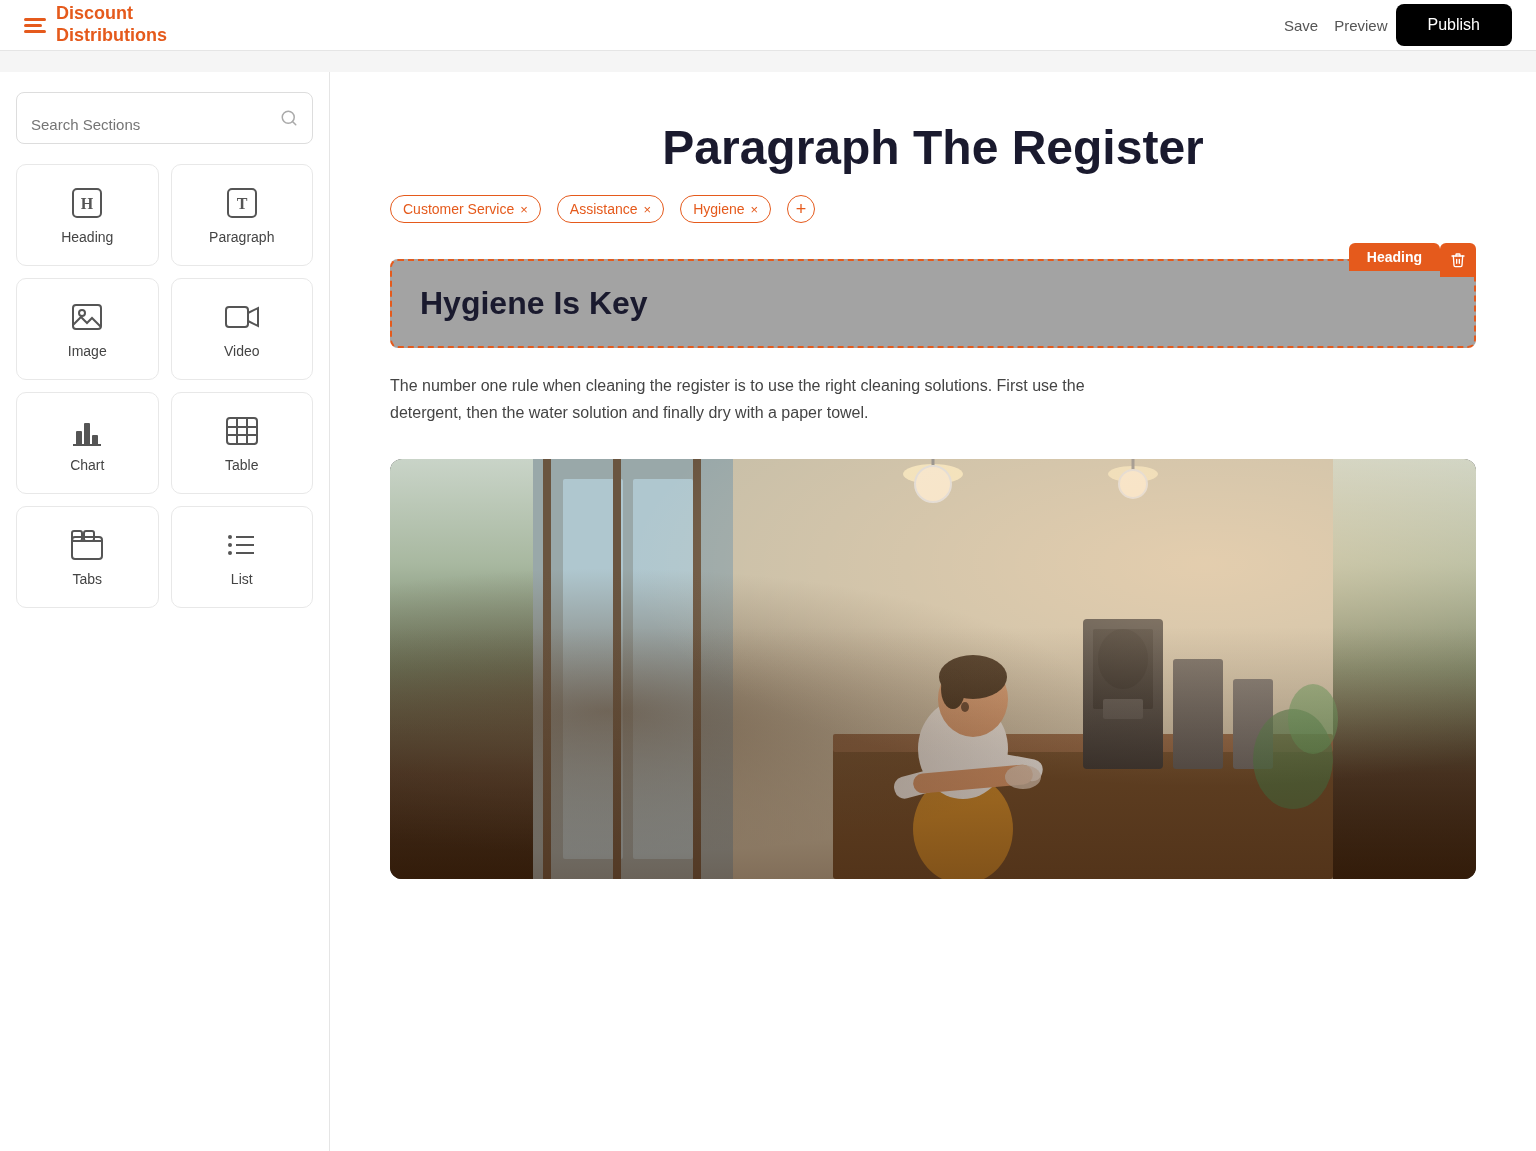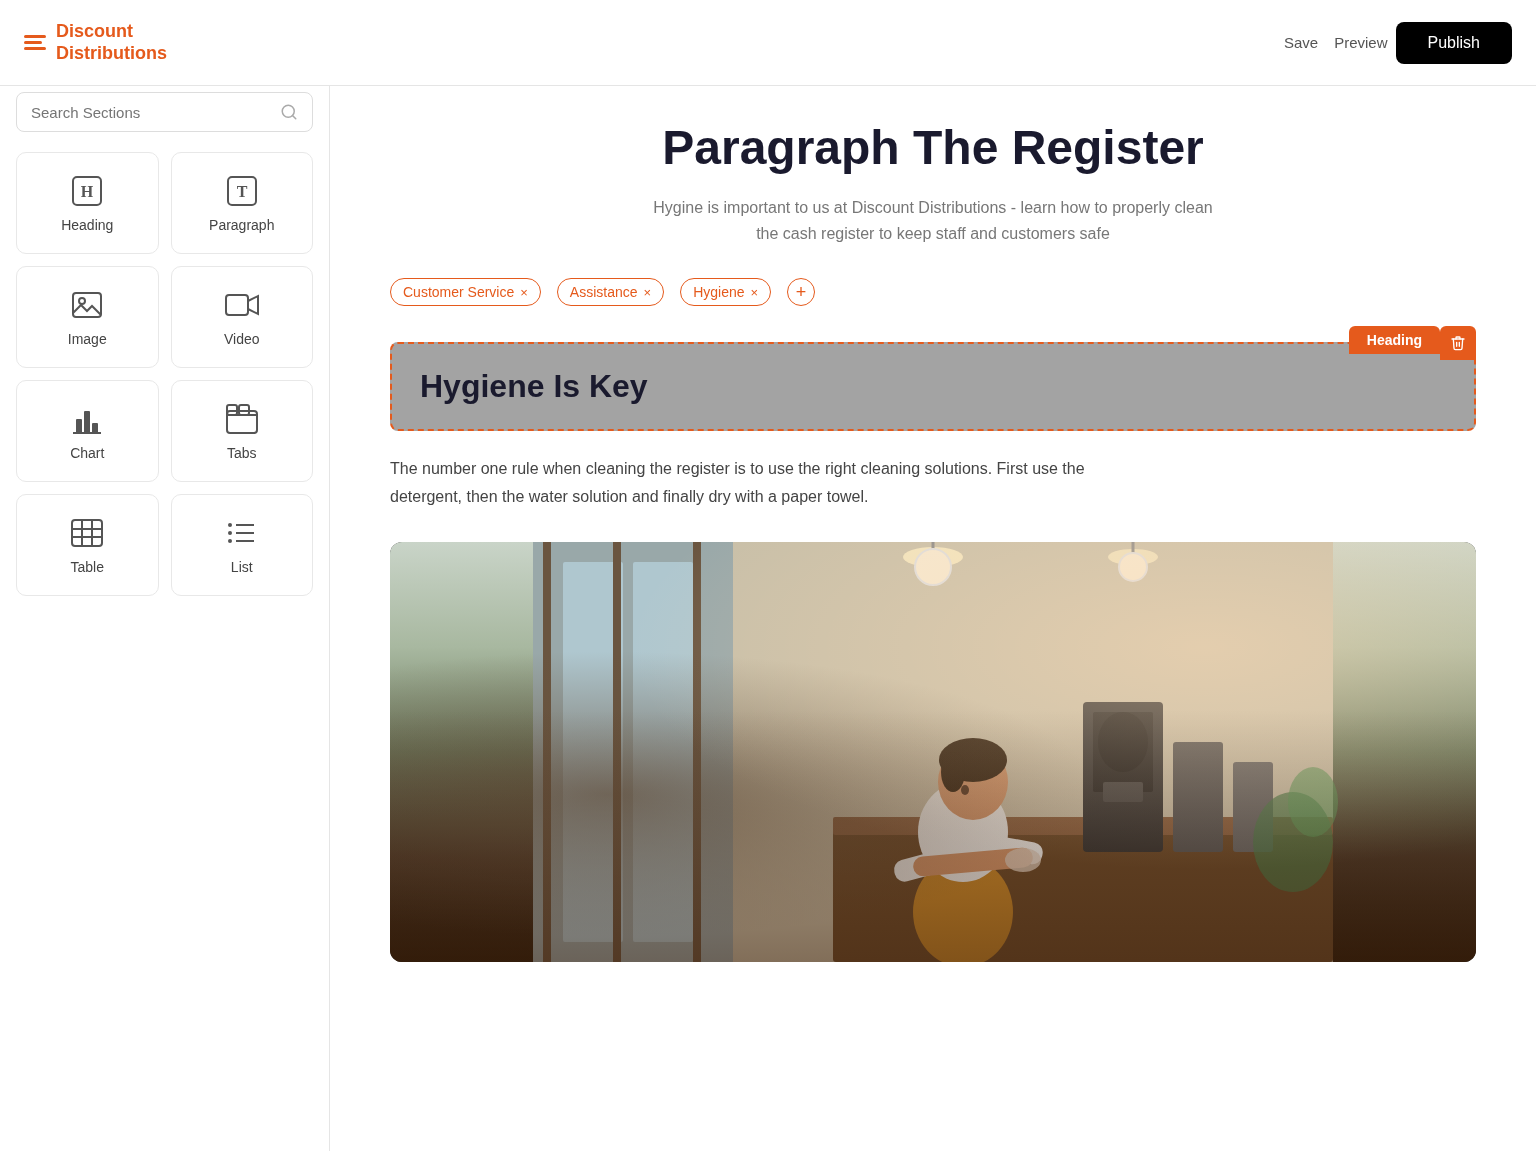--- a/index.html
+++ b/index.html
@@ -5,21 +5,21 @@
     * { box-sizing: border-box; margin: 0; padding: 0; }
     body { font-family: -apple-system, BlinkMacSystemFont, 'Segoe UI', sans-serif; background: #f5f5f5; min-height: 1151px; }
 
     
     .header {
       display: flex;
       align-items: center;
       justify-content: space-between;
       background: #fff;
       padding: 0 24px;
-      height: 86px;
+      height: 51px;
       border-bottom: 1px solid #e5e5e5;
       position: fixed;
       top: 0; left: 0; right: 0;
       z-index: 100;
     }
     .logo {
       display: flex;
       align-items: center;
       gap: 10px;
     }
@@ -89,20 +89,21 @@
       margin-bottom: 20px;
       background: #fff;
     }
     .search-box input {
       border: none;
       outline: none;
       font-size: 15px;
       color: #14532d;
       flex: 1;
       background: transparent;
+      margin-top: 13px;
     }
     .search-icon-svg {
       color: #aaa;
       flex-shrink: 0;
     }
     .section-grid {
       display: grid;
       grid-template-columns: 1fr 1fr;
       gap: 12px;
     }
@@ -348,58 +349,57 @@
           <line x1="4" y1="32" x2="32" y2="32"></line>
           <rect x="7" y="18" width="6" height="14" fill="#555" stroke="none" rx="1"></rect>
           <rect x="15" y="10" width="6" height="22" fill="#555" stroke="none" rx="1"></rect>
           <rect x="23" y="22" width="6" height="10" fill="#555" stroke="none" rx="1"></rect>
         </svg>
         <span class="section-item-label">Chart</span>
       </div>
 
       <div class="section-item">
         <svg width="36" height="36" viewBox="0 0 36 36" fill="none" stroke="#555" stroke-width="2">
-          <rect x="3" y="10" width="30" height="22" rx="3"></rect>
-          <rect x="3" y="4" width="10" height="10" rx="2" fill="none"></rect>
-          <rect x="15" y="4" width="10" height="10" rx="2" fill="none"></rect>
-          <line x1="3" y1="14" x2="33" y2="14"></line>
-        </svg>
-        <span class="section-item-label">Tabs</span>
-      </div>
-
-      <div class="section-item">
-        <svg width="36" height="36" viewBox="0 0 36 36" fill="none" stroke="#555" stroke-width="2">
           <rect x="3" y="5" width="30" height="26" rx="3"></rect>
           <line x1="3" y1="14" x2="33" y2="14"></line>
           <line x1="3" y1="22" x2="33" y2="22"></line>
           <line x1="13" y1="5" x2="13" y2="31"></line>
           <line x1="23" y1="5" x2="23" y2="31"></line>
         </svg>
         <span class="section-item-label">Table</span>
+      </div>
+
+      <div class="section-item">
+        <svg width="36" height="36" viewBox="0 0 36 36" fill="none" stroke="#555" stroke-width="2">
+          <rect x="3" y="10" width="30" height="22" rx="3"></rect>
+          <rect x="3" y="4" width="10" height="10" rx="2" fill="none"></rect>
+          <rect x="15" y="4" width="10" height="10" rx="2" fill="none"></rect>
+          <line x1="3" y1="14" x2="33" y2="14"></line>
+        </svg>
+        <span class="section-item-label">Tabs</span>
       </div>
 
       <div class="section-item">
         <svg width="36" height="36" viewBox="0 0 36 36" fill="none" stroke="#555" stroke-width="2">
           <line x1="12" y1="10" x2="30" y2="10"></line>
           <line x1="12" y1="18" x2="30" y2="18"></line>
           <line x1="12" y1="26" x2="30" y2="26"></line>
           <circle cx="6" cy="10" r="2" fill="#555" stroke="none"></circle>
           <circle cx="6" cy="18" r="2" fill="#555" stroke="none"></circle>
           <circle cx="6" cy="26" r="2" fill="#555" stroke="none"></circle>
         </svg>
         <span class="section-item-label">List</span>
       </div>
 
     </div>
   </aside>
 
   <main class="main-content">
 
     <h1 class="page-title">Paragraph The Register</h1>
-    <p class="page-subtitle">Hygine is important to us at Discount Distributions - learn how to properly clean the cash register to keep staff and customers safe</p>
 
     <div class="tags-row">
       <div class="tag">
         <span>Customer Service</span>
         <span class="tag-x">×</span>
       </div>
       <div class="tag">
         <span>Assistance</span>
         <span class="tag-x">×</span>
       </div>

